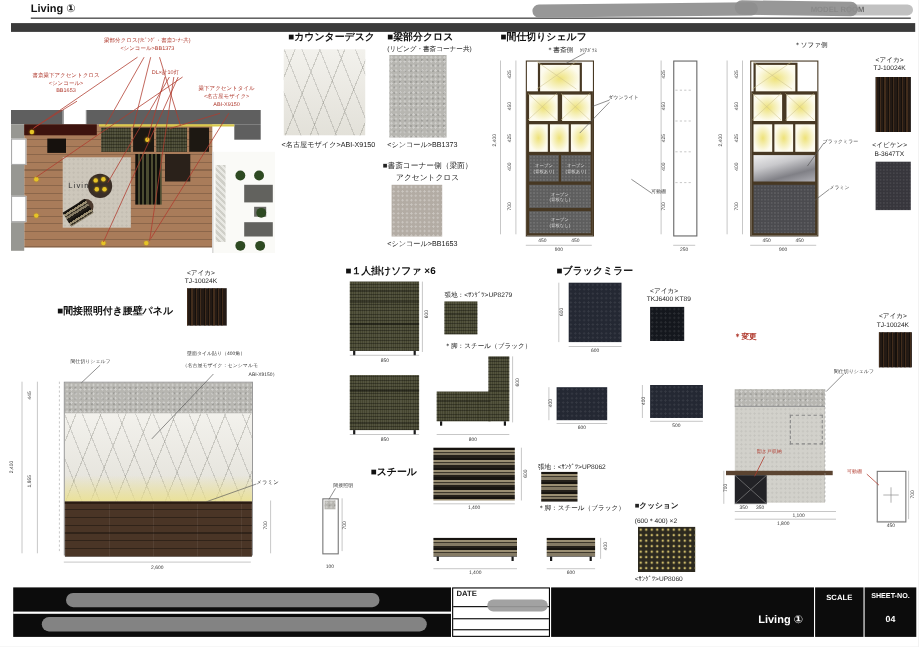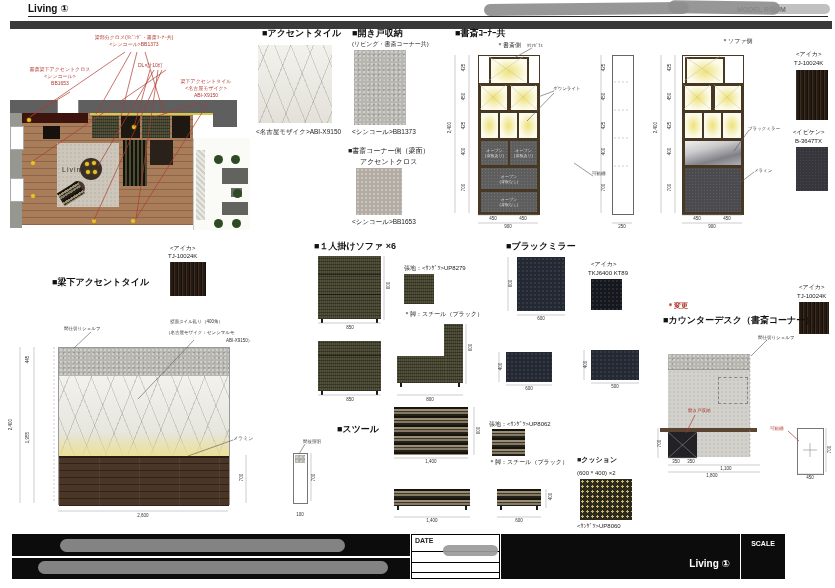--- a/index.html
+++ b/index.html
@@ -104,35 +104,35 @@
     <span>書斎梁下アクセントクロス</span><br>
     <span>&lt;シンコール&gt;</span><br>
     <span>BB1653</span>
   </div>
   <div class="t5 red txt" style="left:168px;top:78px;width:76px;text-align:center;white-space:normal;line-height:7px">
     <span>梁下アクセントタイル</span><br>
     <span>&lt;名古屋モザイク&gt;</span><br>
     <span>ABI-X9150</span>
   </div>
 
-  <div class="sec txt" style="left:262px;top:27px">■アクセントタイル</div>
+  <div class="sec txt" style="left:262px;top:27px">■カウンターデスク</div>
   <div class="abs marble" style="left:258px;top:45px;width:74px;height:78px"></div>
   <div class="cap txt" style="left:256px;top:128px">&lt;名古屋モザイク&gt;ABI-X9150</div>
 
-  <div class="sec txt" style="left:352px;top:27px">■開き戸収納</div>
+  <div class="sec txt" style="left:352px;top:27px">■梁部分クロス</div>
   <div class="t6 txt" style="left:352px;top:40px">(リビング・書斎コーナー共)</div>
   <div class="abs graycloth" style="left:354px;top:50px;width:52px;height:75px"></div>
   <div class="cap txt" style="left:352px;top:128px">&lt;シンコール&gt;BB1373</div>
 
   <div class="t7 txt" style="left:348px;top:146px">■書斎コーナー側（梁面）</div>
   <div class="t7 txt" style="left:360px;top:157px">アクセントクロス</div>
   <div class="abs beigecloth" style="left:356px;top:168px;width:46px;height:47px"></div>
   <div class="cap txt" style="left:352px;top:218px">&lt;シンコール&gt;BB1653</div>
 
-  <div class="sec txt" style="left:455px;top:27px">■書斎ｺｰﾅｰ共</div>
+  <div class="sec txt" style="left:455px;top:27px">■間仕切りシェルフ</div>
   <div class="t6 txt" style="left:497px;top:41px">＊書斎側</div>
   <div class="t45 txt" style="left:527px;top:43px">ｸﾘｱｶﾞﾗｽ</div>
   <div class="t45 txt" style="left:553px;top:86px">ダウンライト</div>
   <div class="t45 txt" style="left:592px;top:171px">可動棚</div>
 
   <div class="abs" style="left:478px;top:55px;width:60px;height:158px;background:#fff;border:1px solid #473823">
     <div class="lit" style="left:10px;top:1px;width:36px;height:25px;border:2px solid #473823"></div>
     <div class="frame" style="left:0;top:27px;width:60px;height:131px"></div>
     <div class="lit" style="left:2px;top:30px;width:26px;height:24px"></div>
     <div class="lit" style="left:32px;top:30px;width:26px;height:24px"></div>
@@ -202,21 +202,21 @@
   <div class="t6 txt" style="left:796px;top:50px">&lt;アイカ&gt;</div>
   <div class="t6 txt" style="left:794px;top:60px">TJ-10024K</div>
   <div class="abs darkwood" style="left:796px;top:70px;width:32px;height:50px"></div>
   <div class="t6 txt" style="left:793px;top:128px">&lt;イビケン&gt;</div>
   <div class="t6 txt" style="left:795px;top:138px">B-3647TX</div>
   <div class="abs" style="left:796px;top:147px;width:32px;height:44px;background:#37363c;background-image:radial-gradient(rgba(255,255,255,.08) 1px,transparent 1px);background-size:3px 3px"></div>
 
   <div class="t6 txt" style="left:170px;top:244px">&lt;アイカ&gt;</div>
   <div class="t6 txt" style="left:168px;top:253px">TJ-10024K</div>
   <div class="abs darkwood" style="left:170px;top:262px;width:36px;height:34px"></div>
-  <div class="sec txt" style="left:52px;top:276px">■梁下アクセントタイル</div>
+  <div class="sec txt" style="left:52px;top:276px">■間接照明付き腰壁パネル</div>
   <div class="t45 txt" style="left:64px;top:326px">間仕切りシェルフ</div>
   <div class="t45 txt" style="left:170px;top:319px">壁面タイル貼り（400角）</div>
   <div class="t45 txt" style="left:166px;top:330px">（名古屋モザイク：センシマルモ</div>
   <div class="t45 txt" style="left:226px;top:338px">ABI-X9150）</div>
   <div class="abs" style="left:58px;top:347px;width:170px;height:156px;border:1px solid #999">
     <div class="abs graycloth" style="left:0;top:0;width:170px;height:28px"></div>
     <div class="abs marble" style="left:0;top:28px;width:170px;height:80px"></div>
     <div class="abs" style="left:0;top:84px;width:170px;height:24px;background:linear-gradient(180deg,rgba(236,225,140,0) 0%,rgba(236,225,140,.85) 100%)"></div>
     <div class="abs planks" style="left:0;top:108px;width:170px;height:48px;border-top:2px solid #2a1c12"></div>
   </div>
@@ -266,21 +266,21 @@
   <div class="t6 txt" style="left:591px;top:260px">&lt;アイカ&gt;</div>
   <div class="t6 txt" style="left:588px;top:270px">TKJ6400 KT89</div>
   <div class="abs" style="left:591px;top:279px;width:31px;height:31px;background:#14171d;background-image:radial-gradient(rgba(255,255,255,.09) 1px,transparent 1px);background-size:4px 4px"></div>
   <div class="abs navy" style="left:506px;top:352px;width:46px;height:30px"></div>
   <div class="vd txt" style="left:500px;top:367px">400</div>
   <div class="hd txt" style="left:529px;top:386px">600</div>
   <div class="abs navy" style="left:591px;top:350px;width:48px;height:30px"></div>
   <div class="vd txt" style="left:585px;top:365px">400</div>
   <div class="hd txt" style="left:615px;top:384px">500</div>
 
-  <div class="sec txt" style="left:337px;top:423px">■スツール</div>
+  <div class="sec txt" style="left:337px;top:423px">■スチール</div>
   <div class="abs stripes" style="left:394px;top:407px;width:74px;height:48px"></div>
   <div class="vd txt" style="left:478px;top:431px">600</div>
   <div class="hd txt" style="left:431px;top:459px">1,400</div>
   <div class="t6 txt" style="left:489px;top:420px">張地：&lt;ｻﾝｹﾞﾂ&gt;UP8062</div>
   <div class="abs stripes" style="left:492px;top:429px;width:33px;height:27px"></div>
   <div class="t6 txt" style="left:489px;top:458px">＊脚：スチール（ブラック）</div>
   <div class="abs stripes" style="left:394px;top:489px;width:76px;height:17px"></div>
   <div class="legt" style="left:397px;top:506px"></div>
     <div class="legt" style="left:465px;top:506px"></div>
   <div class="hd txt" style="left:432px;top:518px">1,400</div>
@@ -289,21 +289,20 @@
     <div class="legt" style="left:536px;top:506px"></div>
   <div class="vd txt" style="left:550px;top:497px">400</div>
   <div class="hd txt" style="left:519px;top:518px">600</div>
 
   <div class="t7 txt" style="left:577px;top:455px;font-weight:bold">■クッション</div>
   <div class="t6 txt" style="left:577px;top:469px">(600＊400) ×2</div>
   <div class="abs dots" style="left:580px;top:479px;width:52px;height:41px"></div>
   <div class="t6 txt" style="left:577px;top:523px">&lt;ｻﾝｹﾞﾂ&gt;UP8060</div>
 
   <div class="t7 red txt" style="left:667px;top:301px;font-weight:bold">＊変更</div>
-  <div class="sec txt" style="left:663px;top:314px">■カウンターデスク（書斎コーナー）</div>
   <div class="t6 txt" style="left:799px;top:283px">&lt;アイカ&gt;</div>
   <div class="t6 txt" style="left:797px;top:293px">TJ-10024K</div>
   <div class="abs darkwood" style="left:799px;top:302px;width:30px;height:32px"></div>
   <div class="t45 txt" style="left:758px;top:335px">間仕切りシェルフ</div>
   <div class="abs" style="left:668px;top:354px;width:82px;height:103px;background:#d2d1cb;background-image:radial-gradient(rgba(0,0,0,.06) 1px,transparent 1px);background-size:4px 4px">
     <div class="abs graycloth" style="left:0;top:0;width:82px;height:15px;border-bottom:1px solid #999"></div>
     <div class="abs" style="left:50px;top:23px;width:28px;height:25px;border:1px dashed #888"></div>
   </div>
   <div class="abs" style="left:660px;top:428px;width:97px;height:4px;background:#5b4431"></div>
   <div class="abs" style="left:668px;top:432px;width:29px;height:26px;background:#222226"></div>
@@ -328,20 +327,24 @@
     <div class="abs" style="left:0;top:16px;width:87px;height:1px;background:#000"></div>
     <div class="abs" style="left:0;top:27px;width:87px;height:1px;background:#000"></div>
     <div class="abs" style="left:0;top:37px;width:87px;height:1px;background:#000"></div>
     <div class="scrib" style="left:31px;top:10px;width:55px;height:11px;background:#9a9a9a"></div>
   </div>
   <div class="abs" style="left:501px;top:534px;width:239px;height:45px;background:#0c0c0c">
     <div class="abs txt" style="right:10px;top:24px;font-size:10px;font-weight:bold;color:#fff">Living ①</div>
   </div>
   <div class="abs" style="left:741px;top:534px;width:44px;height:45px;background:#0c0c0c">
     <div class="abs txt" style="left:0;top:6px;width:44px;text-align:center;font-size:7px;font-weight:bold;color:#fff">SCALE</div>
+  </div>
+  <div class="abs" style="left:786px;top:534px;width:47px;height:45px;background:#0c0c0c">
+    <div class="abs txt" style="left:0;top:5px;width:47px;text-align:center;font-size:6.5px;font-weight:bold;color:#fff">SHEET-NO.</div>
+    <div class="abs txt" style="left:0;top:24px;width:47px;text-align:center;font-size:8px;font-weight:bold;color:#fff">04</div>
   </div>
 
   <svg class="overlay" width="835" height="588" viewBox="0 0 835 588">
     <g stroke="#b03a2e" stroke-width="0.7" fill="none">
       <line x1="125" y1="52" x2="30" y2="117"></line>
         <line x1="131" y1="52" x2="96" y2="114"></line>
       <line x1="137" y1="52" x2="121" y2="116"></line>
         <line x1="145" y1="52" x2="164" y2="114"></line>
       <line x1="150" y1="70" x2="134" y2="127"></line>
         <line x1="154" y1="70" x2="98" y2="166"></line>

